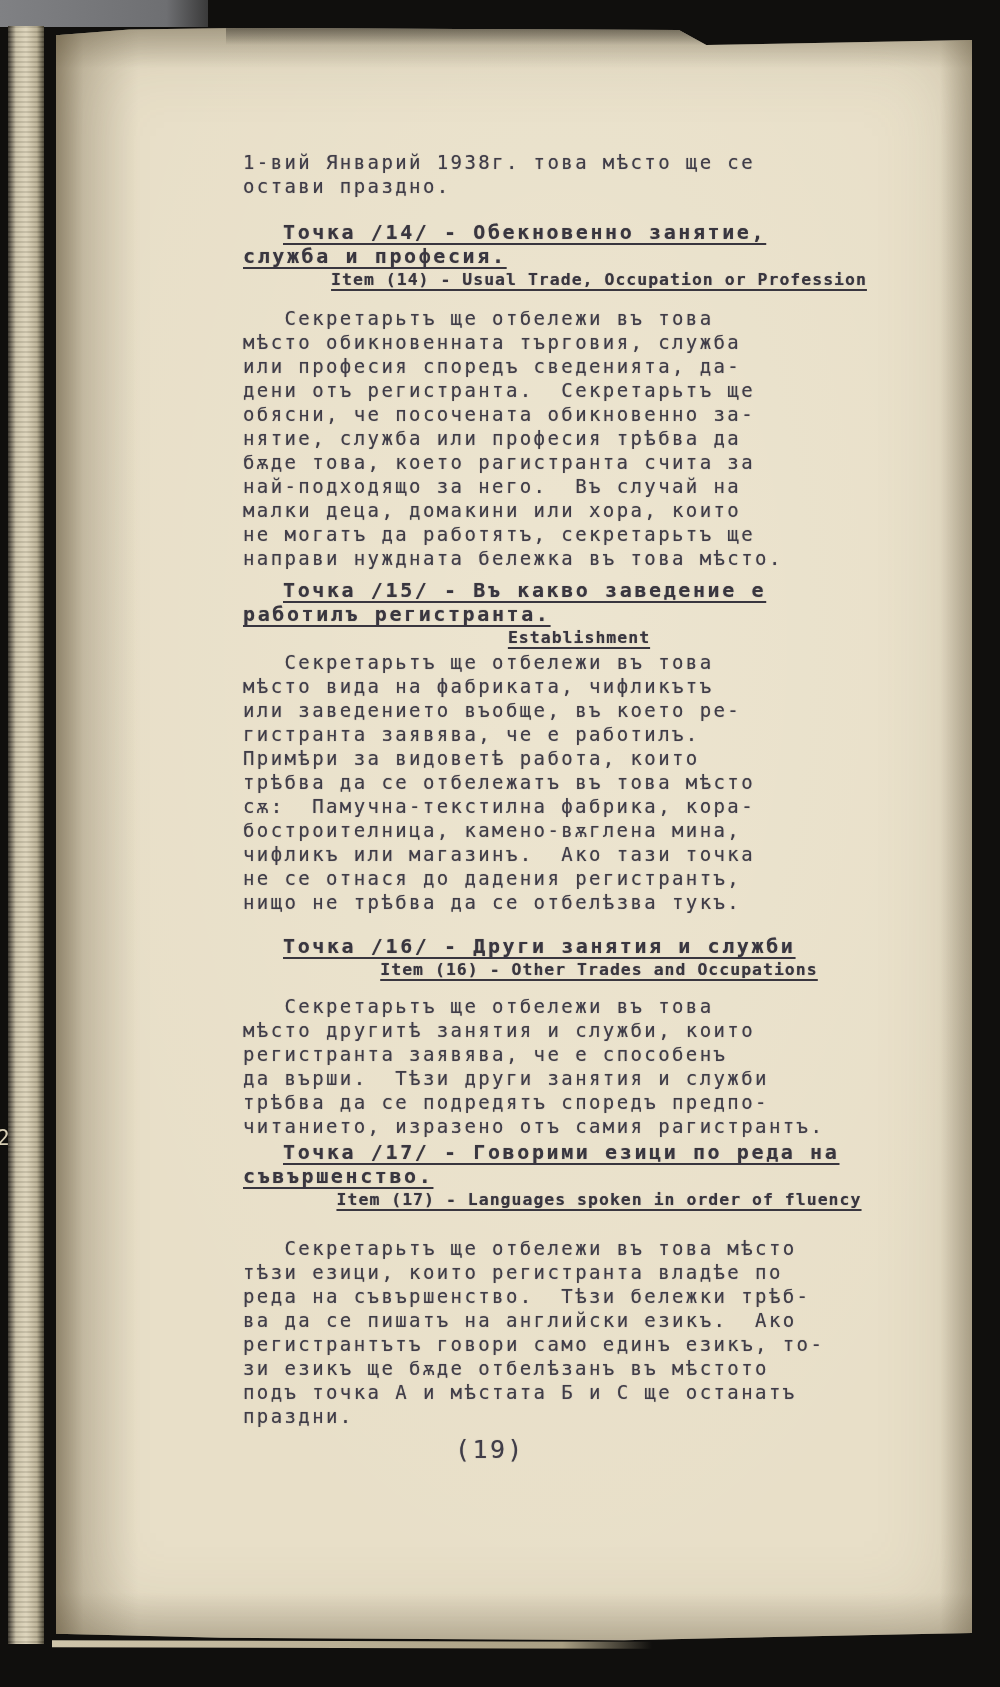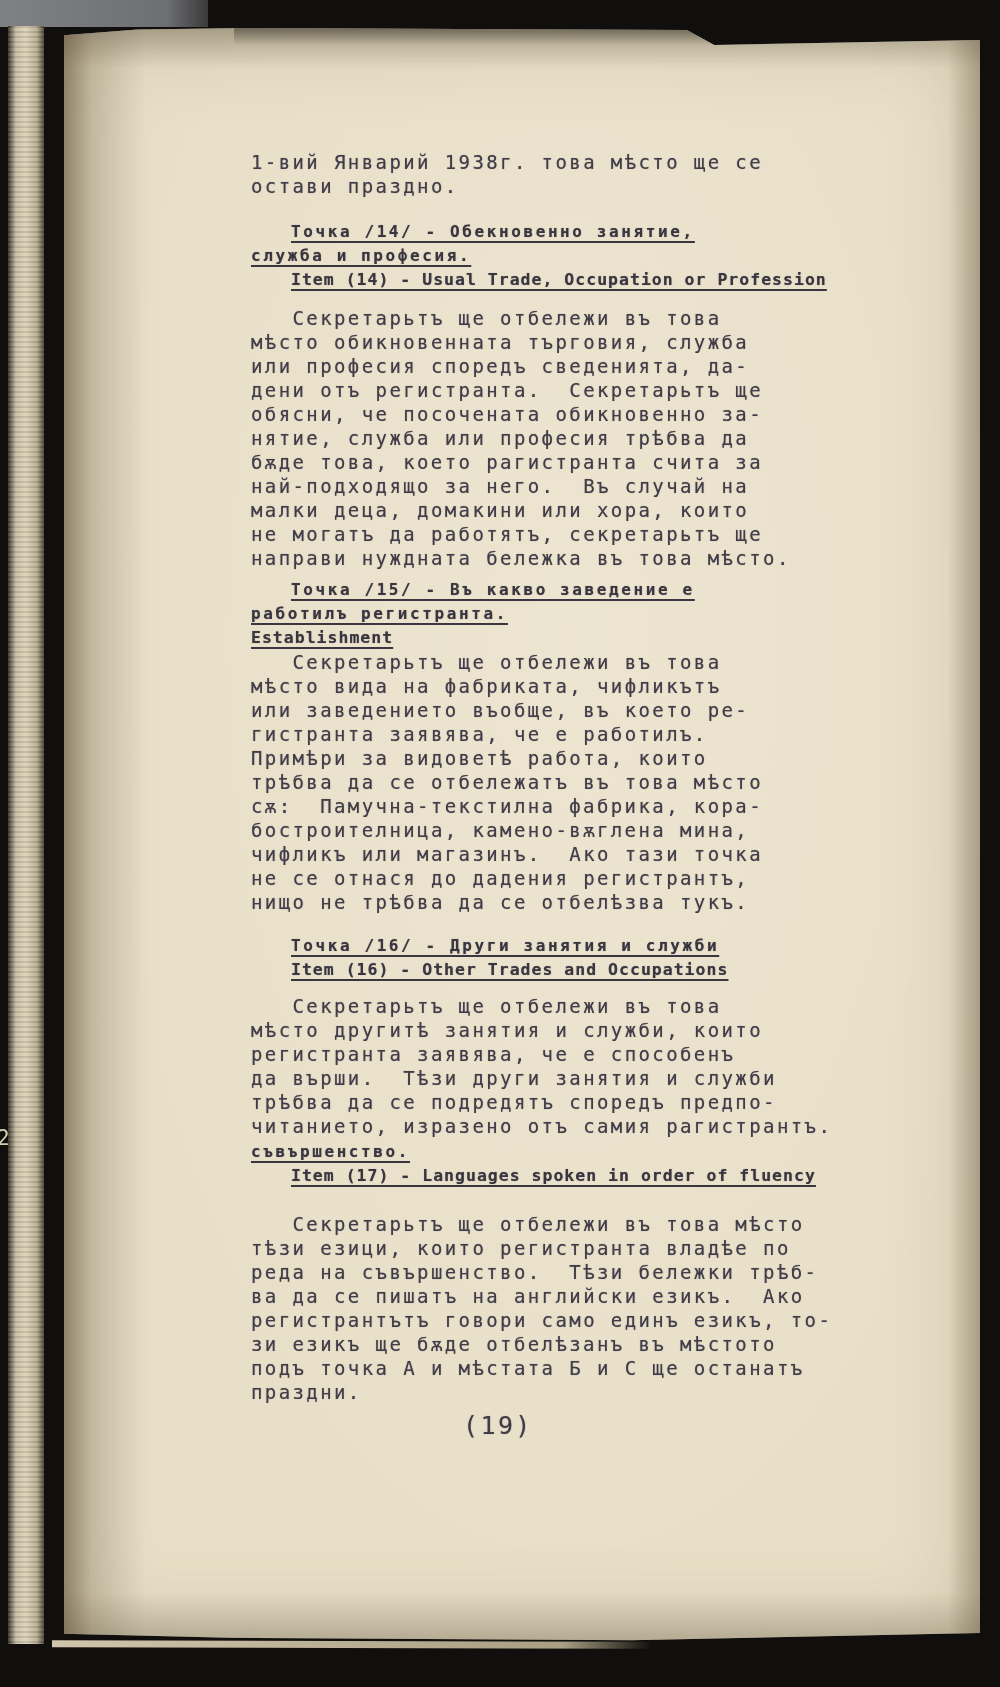--- a/index.html
+++ b/index.html
@@ -41,21 +41,21 @@
   .bottom-sliver {
     position: absolute;
     left: 52px; top: 1641px;
     width: 600px; height: 7px;
     background: linear-gradient(90deg, #cfc5aa, #a99f83 85%, rgba(0,0,0,0));
     transform: rotate(0.15deg);
   }
   
   .page {
     position: absolute;
-    left: 64px; top: 28px;
+    left: 56px; top: 28px;
     width: 916px; height: 1613px;
     background:
       linear-gradient(90deg, rgba(84,70,46,0.55) 0, rgba(84,70,46,0.20) 3%, rgba(0,0,0,0) 9%),
       linear-gradient(270deg, rgba(92,80,58,0.38) 0, rgba(0,0,0,0) 3.5%),
       linear-gradient(180deg, rgba(104,94,74,0.42) 0, rgba(0,0,0,0) 2.5%),
       linear-gradient(0deg, rgba(104,94,74,0.30) 0, rgba(0,0,0,0) 3%),
       radial-gradient(ellipse at 55% 38%, rgba(255,252,240,0.20), rgba(0,0,0,0) 70%),
       #e8dfc8;
     clip-path: polygon(0 0.45%, 8% 0.1%, 20% 0, 68% 0.12%, 71% 1.05%, 100% 0.75%,
                        100% 99.5%, 62% 99.95%, 18% 99.8%, 0 99.55%);
@@ -80,22 +80,22 @@
   }
   .para { white-space: pre; }
   .hl {
     display: block;
     text-decoration: underline;
     text-decoration-thickness: 1.6px;
     text-underline-offset: 4px;
     font-weight: bold;
     white-space: pre;
   }
-  .hbg { font-size: 16px; letter-spacing: 2.6px; color: #39363f; }
-  .hen { font-size: 16.5px; letter-spacing: 1px; color: #39363f; }
+  .hbg { font-size: 20px; letter-spacing: 2.6px; color: #39363f; }
+  .hen { font-size: 16.5px; letter-spacing: 1px; color: #39363f; text-align: center; }
   .hen .hl { line-height: 24px; }
   .ind { margin-left: 40px; }
   .sec.s14 { margin-top: 22px; }
   .sec.s15 { margin-top: 8px; }
   .sec.s16 { margin-top: 20px; }
   .sec.s17 { margin-top: 2px; }
   .sec.s14 .body { margin-top: 14px; }
   .sec.s15 .body { margin-top: 0px; }
   .sec.s16 .body { margin-top: 12px; }
   .sec.s17 .body { margin-top: 24px; }
@@ -178,20 +178,21 @@
         <div class="para body">   Секретарьтъ ще отбележи въ това
 мѣсто другитѣ занятия и служби, които
 регистранта заявява, че е способенъ
 да върши.  Тѣзи други занятия и служби
 трѣбва да се подредятъ споредъ предпо-
 читанието, изразено отъ самия рагистрантъ.</div>
       </section>
 
       <section class="sec s17">
         <div class="hbg">
+          <span class="hl ind">Точка /17/ - Говорими езици по реда на</span>
           <span class="hl">съвършенство.</span>
         </div>
         <div class="hen">
           <span class="hl ind">Item (17) - Languages spoken in order of fluency</span>
           <span class="hl"></span>
         </div>
         <div class="para body">   Секретарьтъ ще отбележи въ това мѣсто
 тѣзи езици, които регистранта владѣе по
 реда на съвършенство.  Тѣзи бележки трѣб-
 ва да се пишатъ на английски езикъ.  Ако

